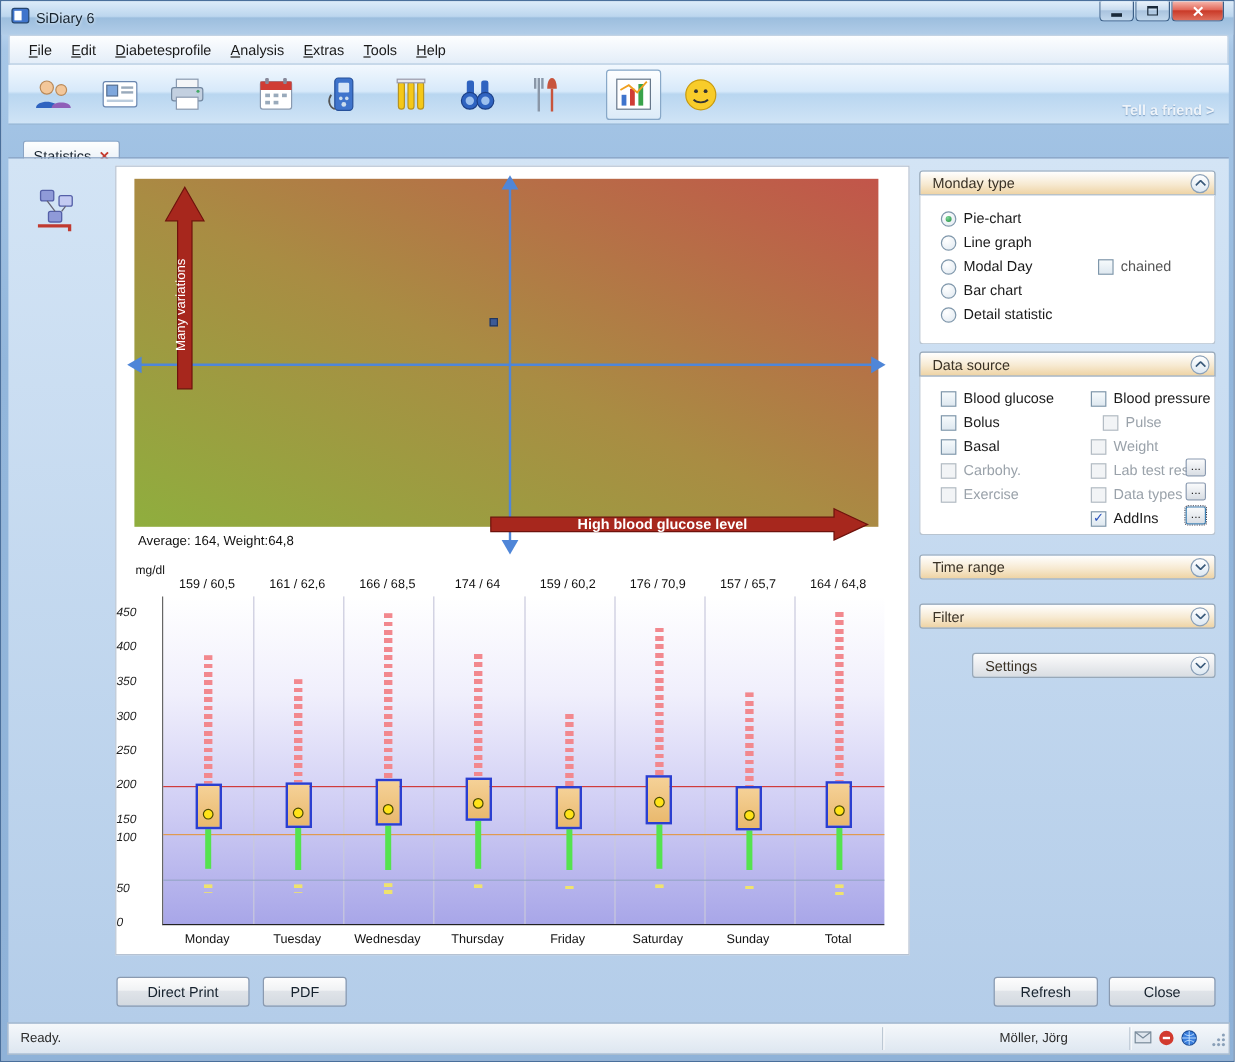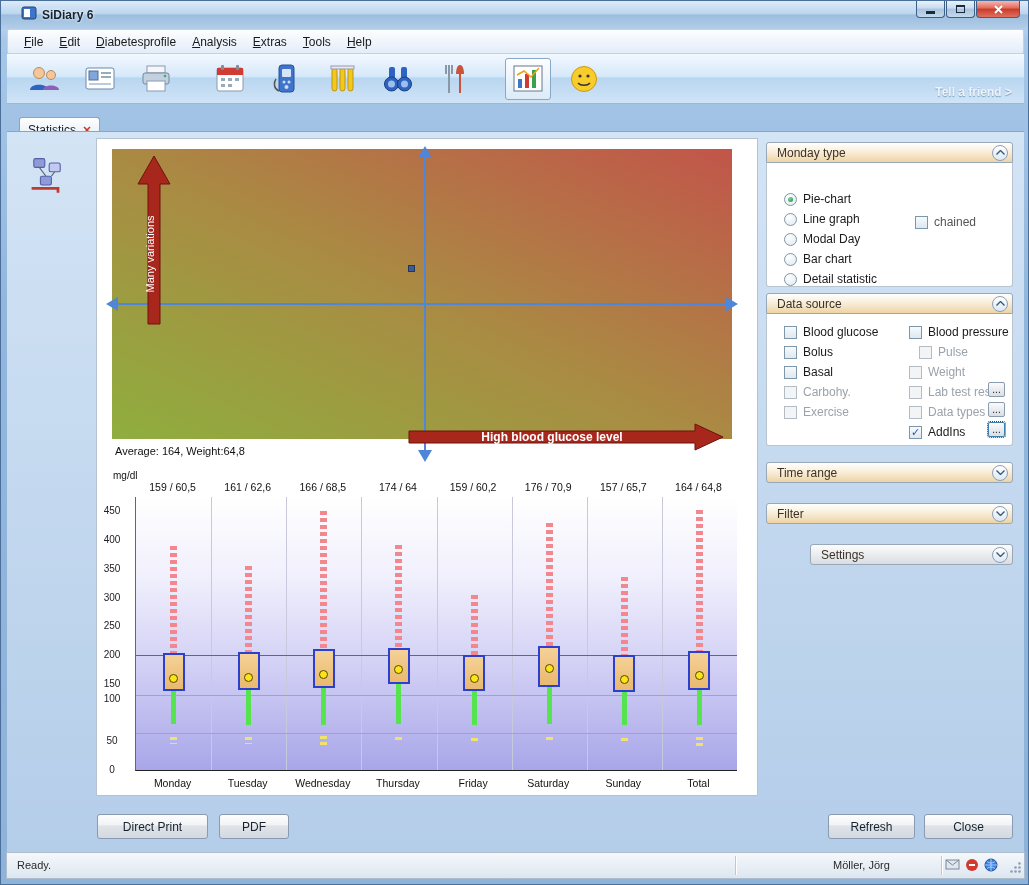--- a/index.html
+++ b/index.html
@@ -4,21 +4,21 @@
 <style>
   * { margin:0; padding:0; box-sizing:border-box; }
   html,body { width:1029px; height:885px; font-family:"Liberation Sans","DejaVu Sans",sans-serif; }
   .window { position:relative; width:1029px; height:885px;
     background:linear-gradient(to bottom,#cfe3f6 0,#a7c7e7 40px,#93b7dc 300px,#8fb2d8 100%);
     border:1px solid #4a6f9b; overflow:hidden; }
 
   
   .titlebar { position:absolute; left:0; top:0; width:100%; height:28px;
     background:linear-gradient(to bottom,#dcebf9 0%,#bcd6ee 45%,#9cbede 50%,#b2cde8 100%);
-    display:flex; align-items:center; padding-left:20px;font-weight:bold; }
+    display:flex; align-items:center; padding-left:8px; }
   .title-text { font-size:12px; color:#15232f; margin-left:5px; text-shadow:0 0 3px #fff; }
   .win-btns { position:absolute; top:0; right:8px; display:flex; }
   .win-btn { width:29px; height:17px; border:1px solid #3c5f87; border-top:none; border-radius:0 0 4px 4px;
     background:linear-gradient(to bottom,#e9f2fb 0%,#c8dbee 45%,#a9c3de 50%,#c2d8ec 100%);
     display:flex; align-items:center; justify-content:center; margin-left:1px; cursor:default; }
   .win-btn.close { width:44px; background:linear-gradient(to bottom,#f6b8ae 0%,#e2685a 45%,#c93a28 50%,#e0705e 100%); }
   .glyph-min { width:9px; height:3px; background:#1a2a3a; margin-top:6px; }
   .glyph-max { width:9px; height:8px; border:1px solid #1a2a3a; border-top-width:2px; }
 
   
@@ -61,21 +61,21 @@
   .v-arrow { position:absolute; left:40px; top:15px; }
   .h-arrow { position:absolute; left:310px; top:283px; }
   .avg-text { position:absolute; left:18px; top:306px; font-size:11px; color:#111; }
   .scatter-point { position:absolute; width:7px; height:7px; background:#3c5a96; border:1px solid #22365e; }
 
   
   .unit-label { position:absolute; left:16px; top:331px; font-size:10px; color:#111; }
   .stats-row { position:absolute; left:38px; top:342px; width:602px; height:14px; }
   .stat-cell { position:absolute; text-align:center; font-size:10.5px; color:#111; }
   .yaxis { position:absolute; left:0; top:358px; width:34px; height:274px; }
-  .ytick { position:absolute; right:4px; font-size:10px; color:#222; width:30px; text-align:center; }
+  .ytick { position:absolute; right:4px; font-size:10px; color:#222; width:30px; text-align:left;font-style:italic; }
   .plot-area { position:absolute; left:38px; top:358px; width:602px; height:274px;
     background:linear-gradient(to bottom,#ffffff 0%,#f0effc 30%,#cfcdf4 65%,#a8a6e8 100%);
     border-left:1px solid #666; border-bottom:1px solid #222; }
   .cat-row { position:absolute; left:38px; top:638px; width:602px; height:14px; }
   .cat-cell { position:absolute; text-align:center; font-size:10.5px; color:#111; }
   .ref-line { position:absolute; left:0; right:0; height:1px; z-index:1; }
   .col-sep { position:absolute; top:0; bottom:0; width:1px; background:#c9c9dd; z-index:0; }
   .high-dots { position:absolute; width:7px; z-index:2;
     background:repeating-linear-gradient(to bottom,#f2888e 0px,#f2888e 4px,rgba(0,0,0,0) 4px,rgba(0,0,0,0) 7px); }
   .low-line { position:absolute; width:5px; z-index:2; background:#55e34e; }
@@ -398,21 +398,21 @@
 
       <div class="rp-section expanded" style="top:0;">
         <div class="sec-header">
           <span class="sec-title">Monday type</span>
           <span class="chev-btn">
             <svg width="9" height="5" viewBox="0 0 9 5">
                 <polyline points="0.5,4.5 4.5,0.5 8.5,4.5" fill="none" stroke="#3a5a7a" stroke-width="1.4"></polyline>
               </svg>
           </span>
         </div>
-        <div class="sec-body" style="height:124px; padding-top:26px;">
+        <div class="sec-body" style="height:124px; padding-top:9px;">
           <div class="opt-row">
             <span class="radio checked"></span>
             <span>Pie-chart</span>
           </div>
           <div class="opt-row">
             <span class="radio"></span>
             <span>Line graph</span>
           </div>
           <div class="opt-row">
             <span class="radio"></span>

